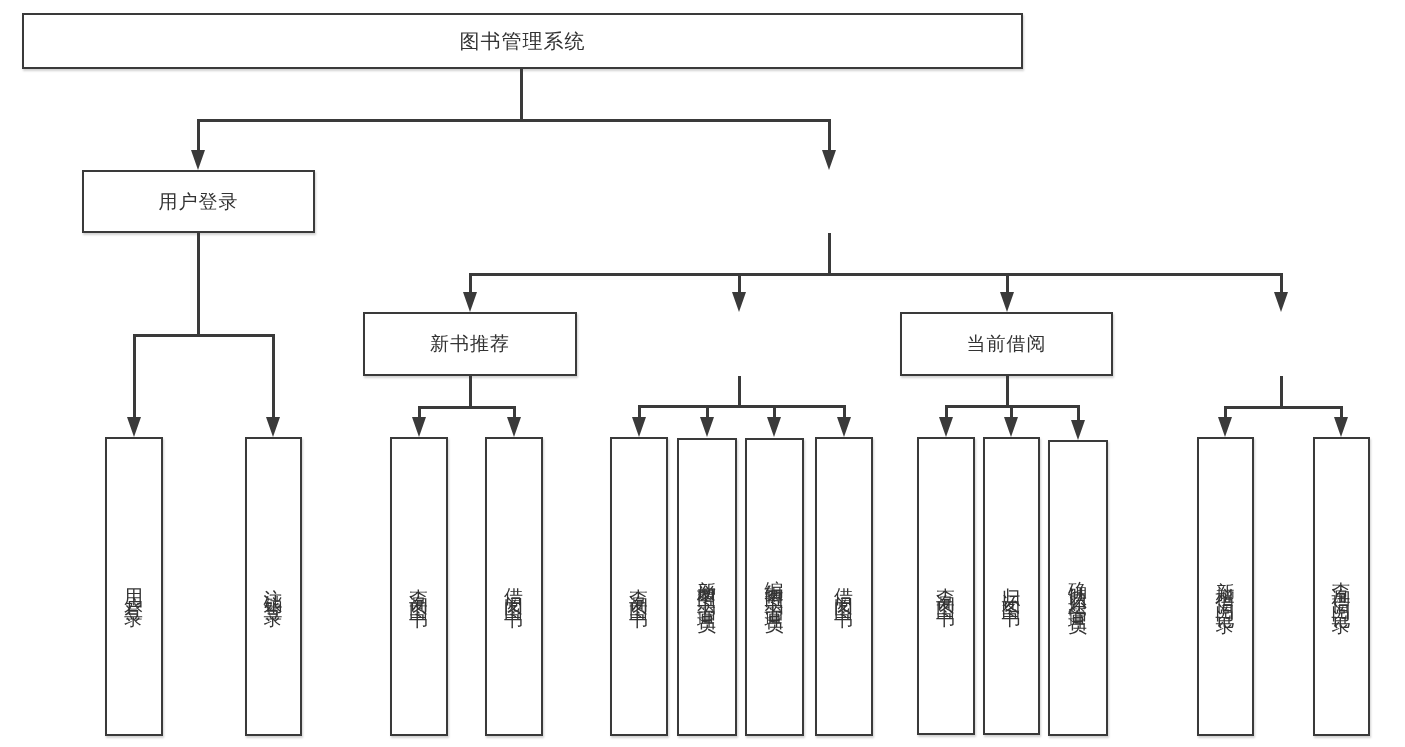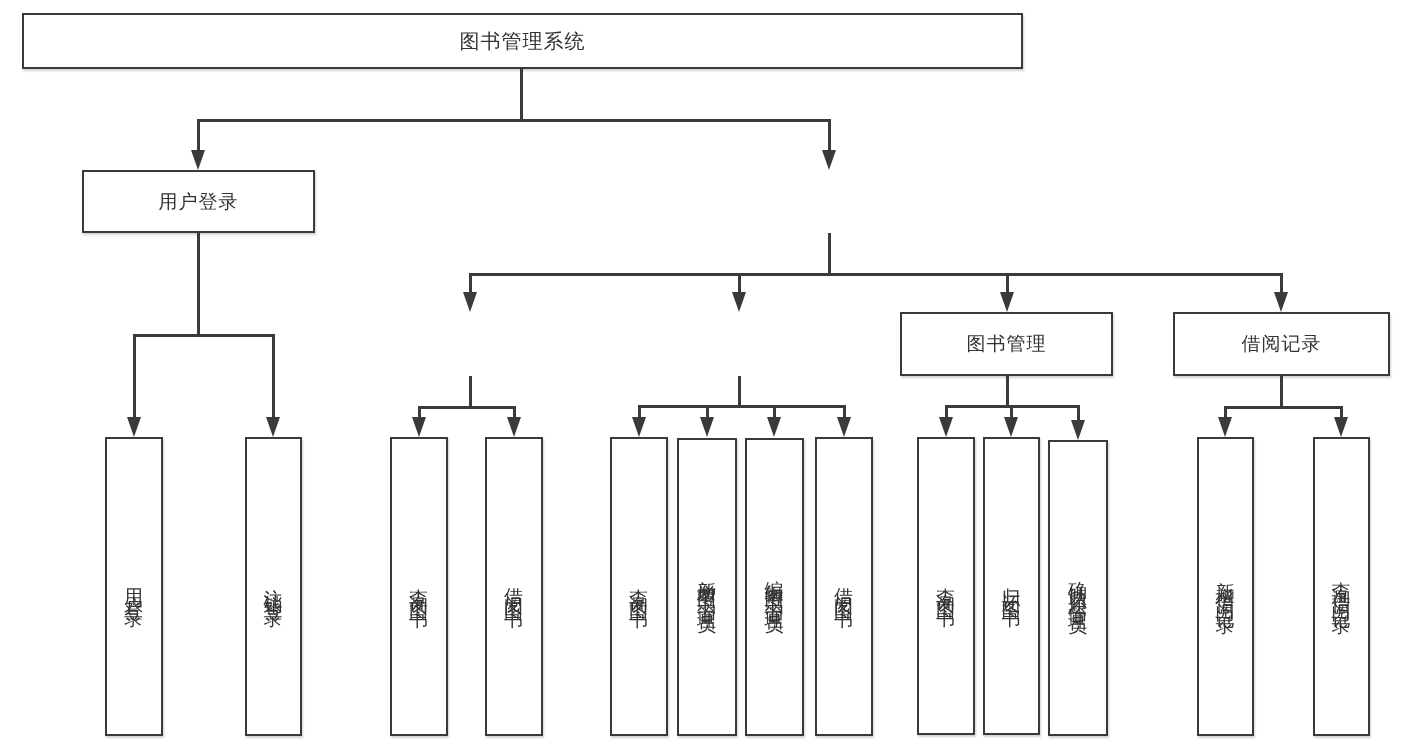--- a/index.html
+++ b/index.html
@@ -81,22 +81,22 @@
   <div class="line" style="left:469px; top:273px; width:813px; height:3px;"></div>
   <div class="line" style="left:469px; top:273px; width:3px; height:22px;"></div>
   <div class="arrow" style="left:463px; top:292px;"></div>
   <div class="line" style="left:738px; top:273px; width:3px; height:22px;"></div>
   <div class="arrow" style="left:732px; top:292px;"></div>
   <div class="line" style="left:1006px; top:273px; width:3px; height:22px;"></div>
   <div class="arrow" style="left:1000px; top:292px;"></div>
   <div class="line" style="left:1280px; top:273px; width:3px; height:22px;"></div>
   <div class="arrow" style="left:1274px; top:292px;"></div>
 
-  <div class="box hbox" style="left:900px; top:312px; width:213px; height:64px;">图书管理</div>
-  <div class="box hbox" style="left:1173px; top:312px; width:217px; height:64px;">借阅记录</div>
+  <div class="box hbox" style="left:363px; top:312px; width:214px; height:64px;">新书推荐</div>
+  <div class="box hbox" style="left:900px; top:312px; width:213px; height:64px;">当前借阅</div>
 
   <div class="line" style="left:469px; top:376px; width:3px; height:32px;"></div>
   <div class="line" style="left:418px; top:406px; width:98px; height:3px;"></div>
   <div class="line" style="left:418px; top:406px; width:3px; height:14px;"></div>
   <div class="arrow" style="left:412px; top:417px;"></div>
   <div class="line" style="left:513px; top:406px; width:3px; height:14px;"></div>
   <div class="arrow" style="left:507px; top:417px;"></div>
 
   <div class="line" style="left:738px; top:376px; width:3px; height:31px;"></div>
   <div class="line" style="left:638px; top:405px; width:207px; height:3px;"></div>

